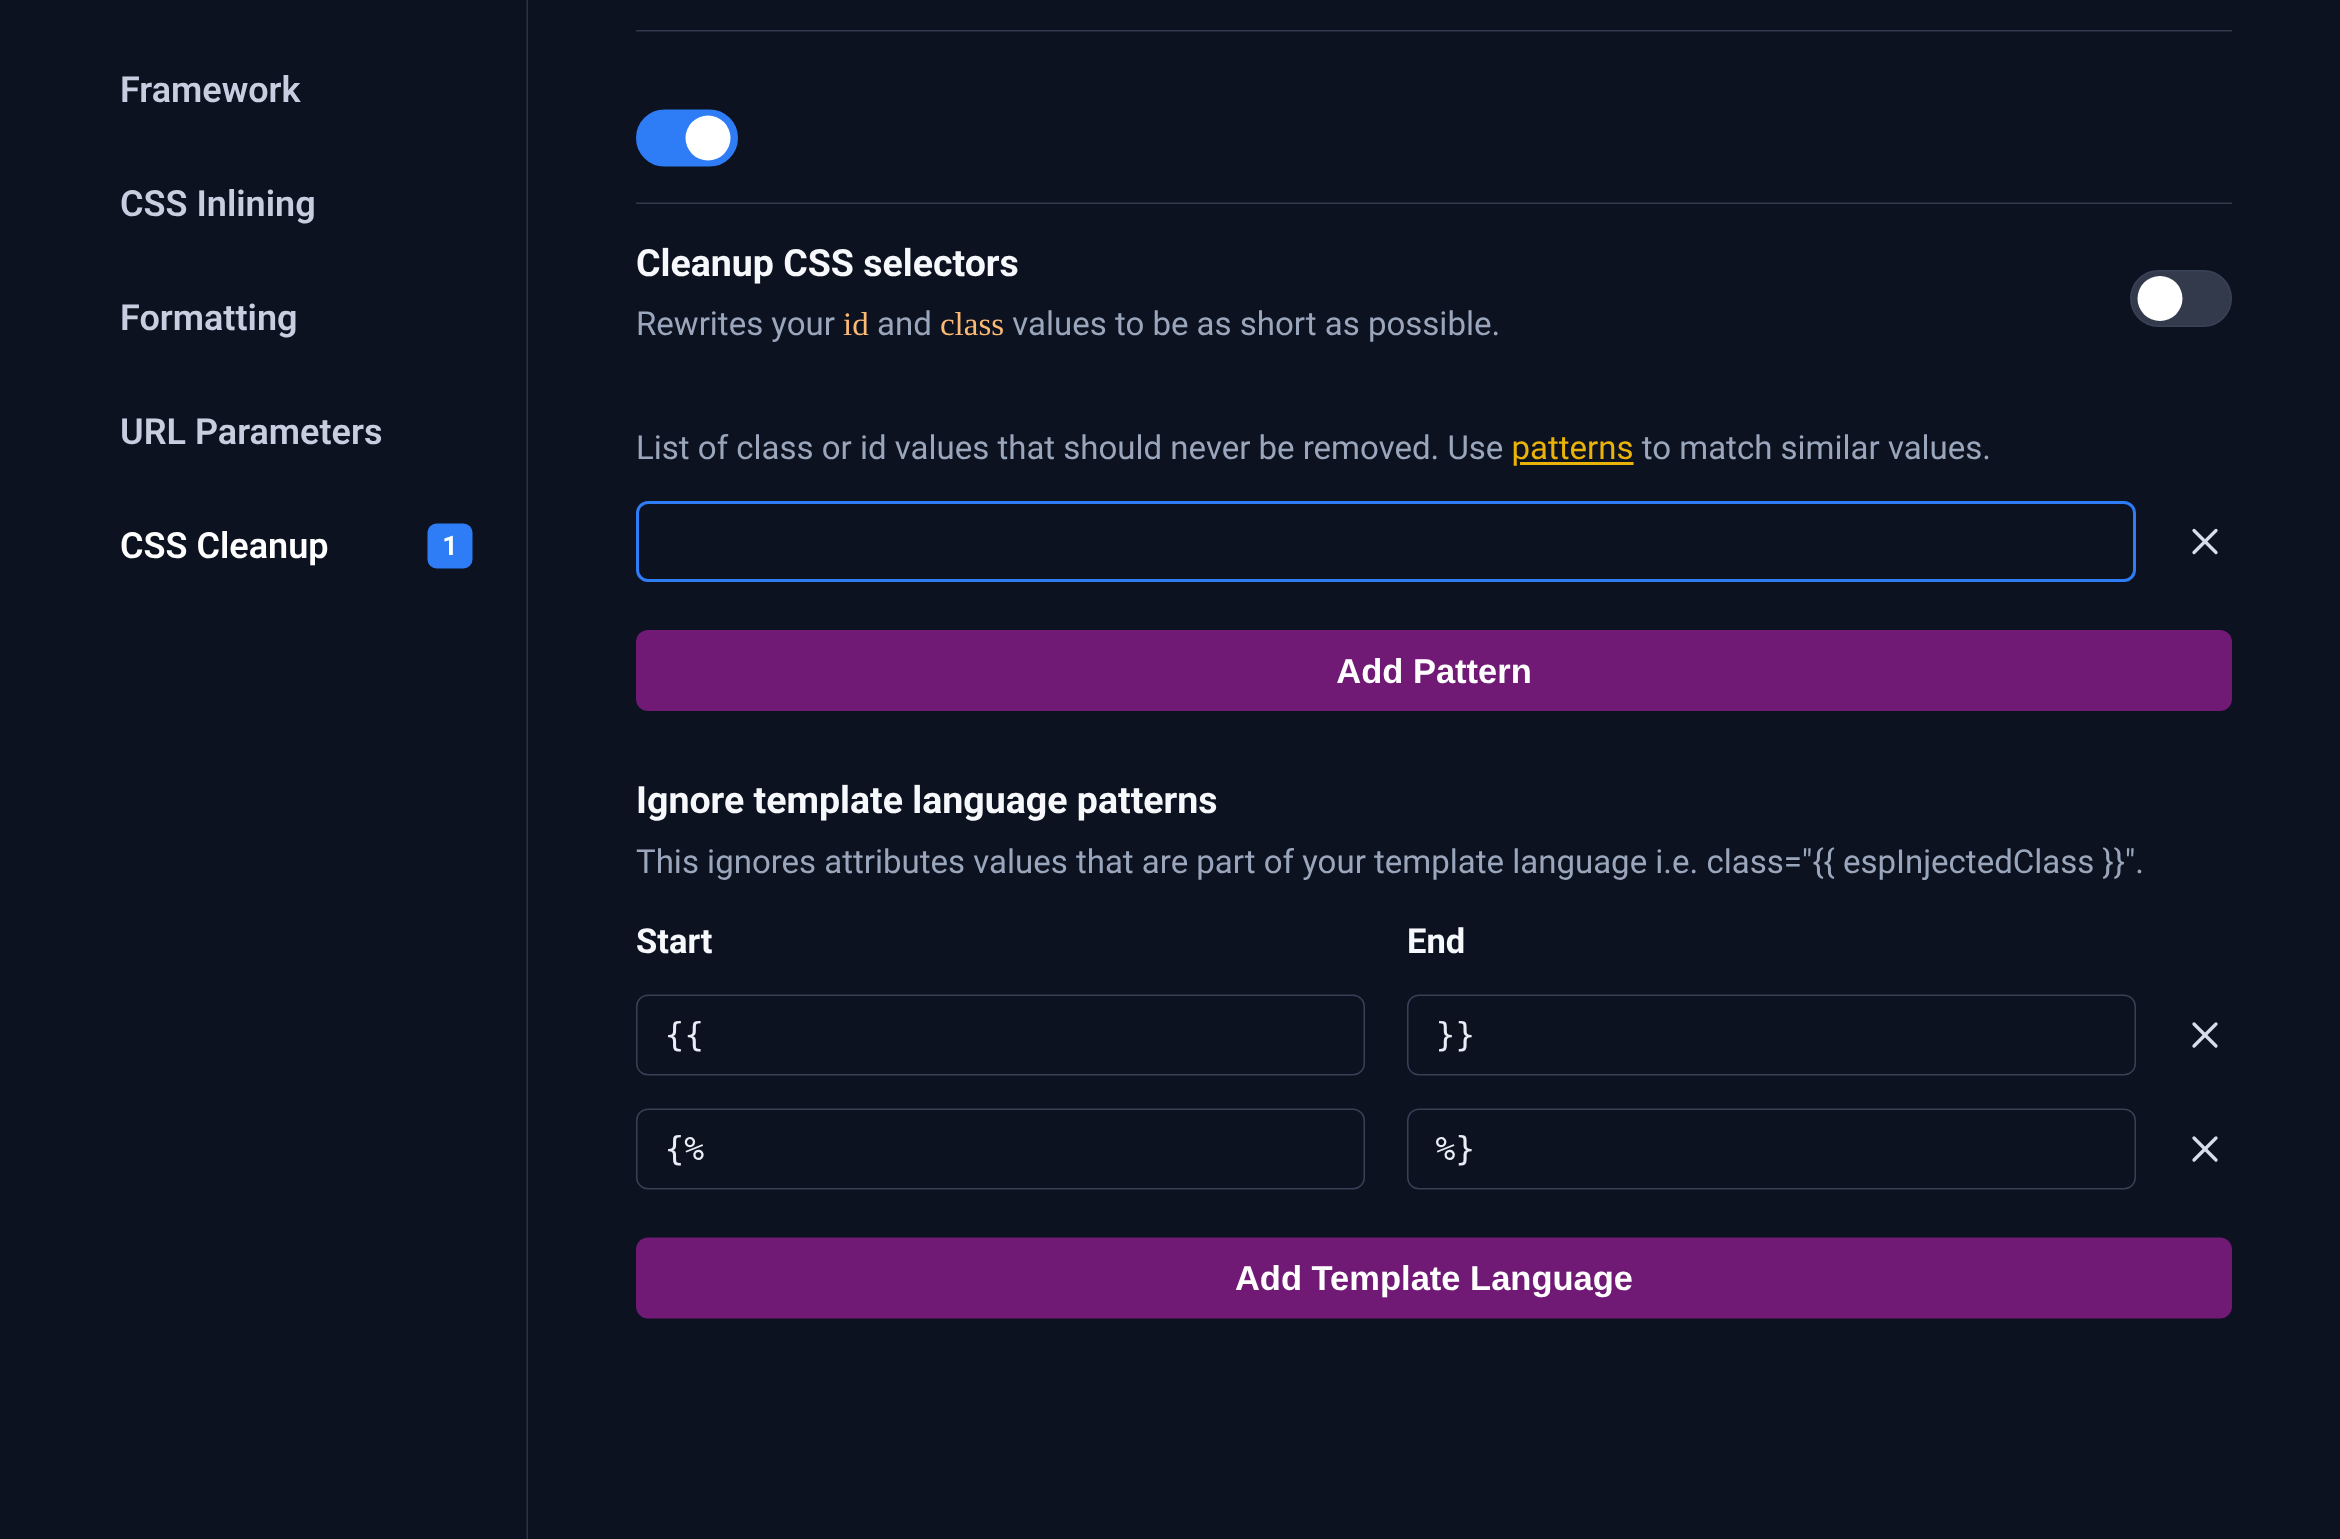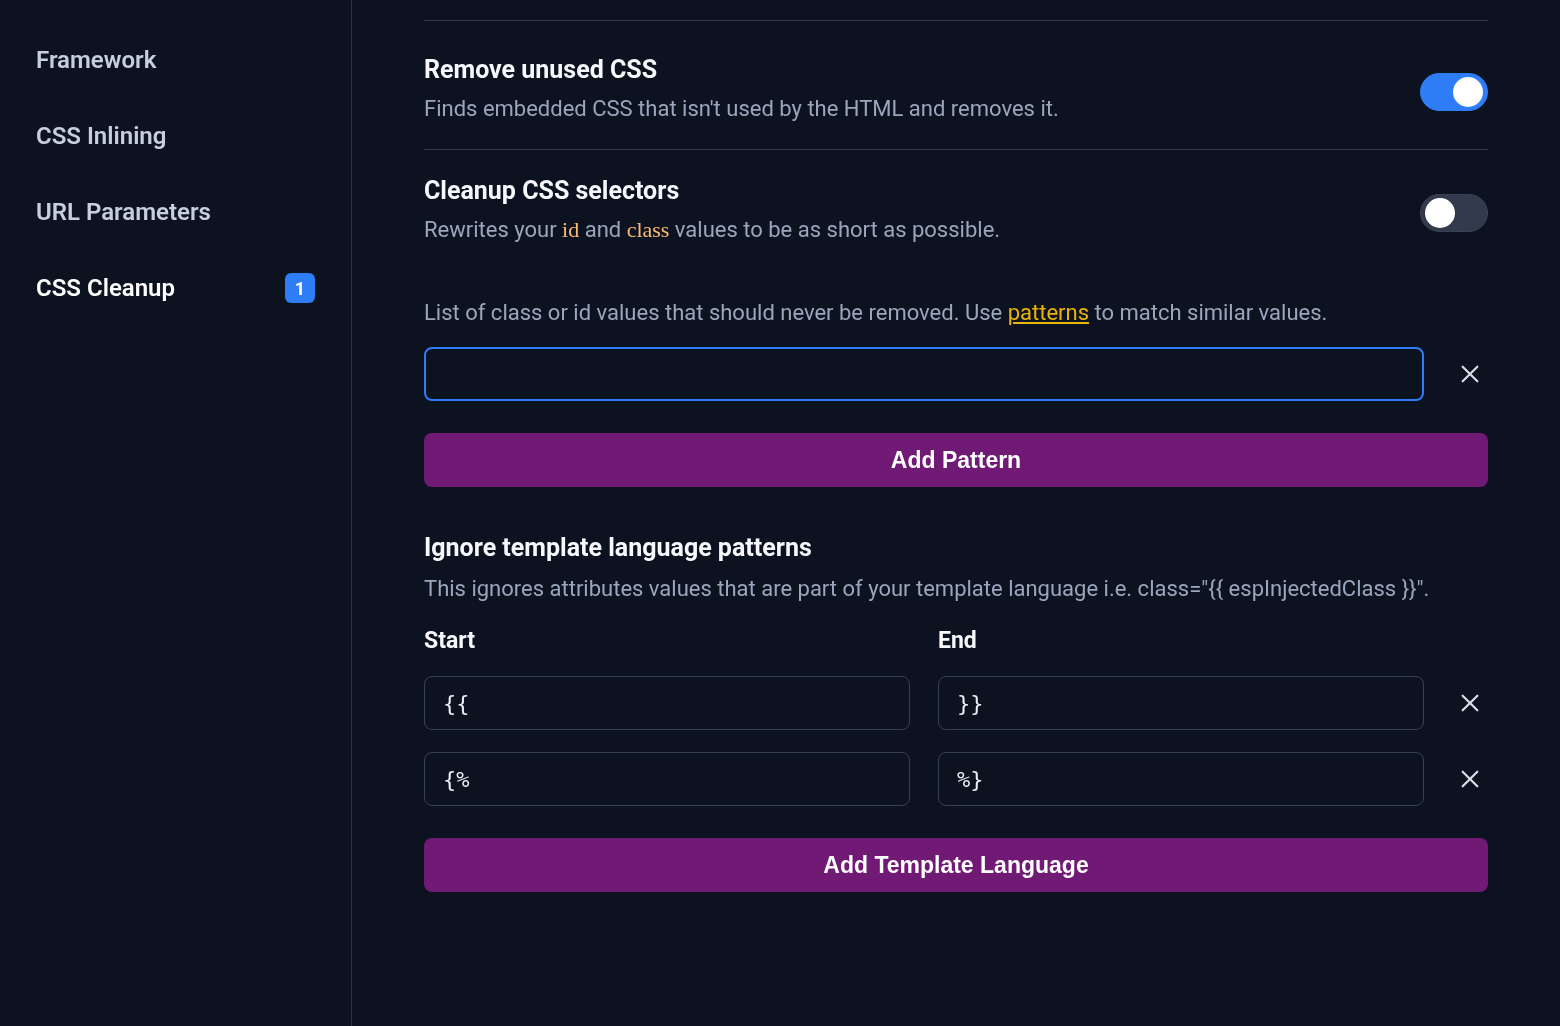--- a/index.html
+++ b/index.html
@@ -30,20 +30,21 @@
   .sidebar-item {
     display: flex;
     align-items: center;
     justify-content: space-between;
     height: 64px;
     font-size: 24px;
     font-weight: 600;
     color: #c6cedf;
     cursor: pointer;
     border-radius: 8px;
+    margin-left: 44px;
   }
   .sidebar-item.active {
     color: #ffffff;
   }
   .badge {
     display: inline-flex;
     align-items: center;
     justify-content: center;
     min-width: 30px;
     height: 30px;
@@ -218,38 +219,37 @@
 
   <nav class="sidebar">
     <ul class="sidebar-list">
       <li class="sidebar-item">
         <span>Framework</span>
       </li>
       <li class="sidebar-item">
         <span>CSS Inlining</span>
       </li>
       <li class="sidebar-item">
+        <span>Formatting</span>
+      </li>
+      <li class="sidebar-item">
         <span>URL Parameters</span>
       </li>
       <li class="sidebar-item active">
         <span>CSS Cleanup</span>
         <span class="badge">1</span>
       </li>
     </ul>
   </nav>
 
   <main class="main">
 
     <div class="top-divider"></div>
 
     <div class="setting-row">
-      <div class="setting-text">
-        <div class="setting-title">Remove unused CSS</div>
-        <div class="setting-desc">Finds embedded CSS that isn't used by the HTML and removes it.</div>
-      </div>
       <div class="toggle on">
         <div class="knob"></div>
       </div>
     </div>
 
     <div class="divider"></div>
 
     <div class="setting-row">
       <div class="setting-text">
         <div class="setting-title">Cleanup CSS selectors</div>

